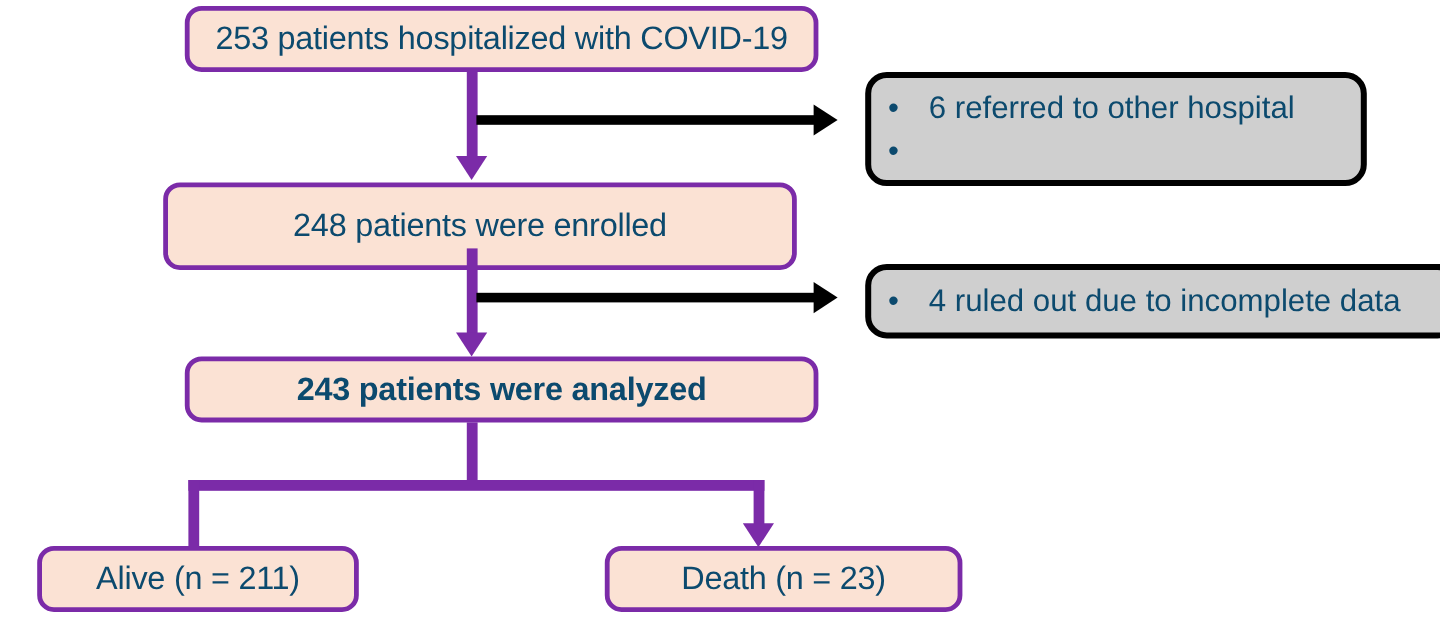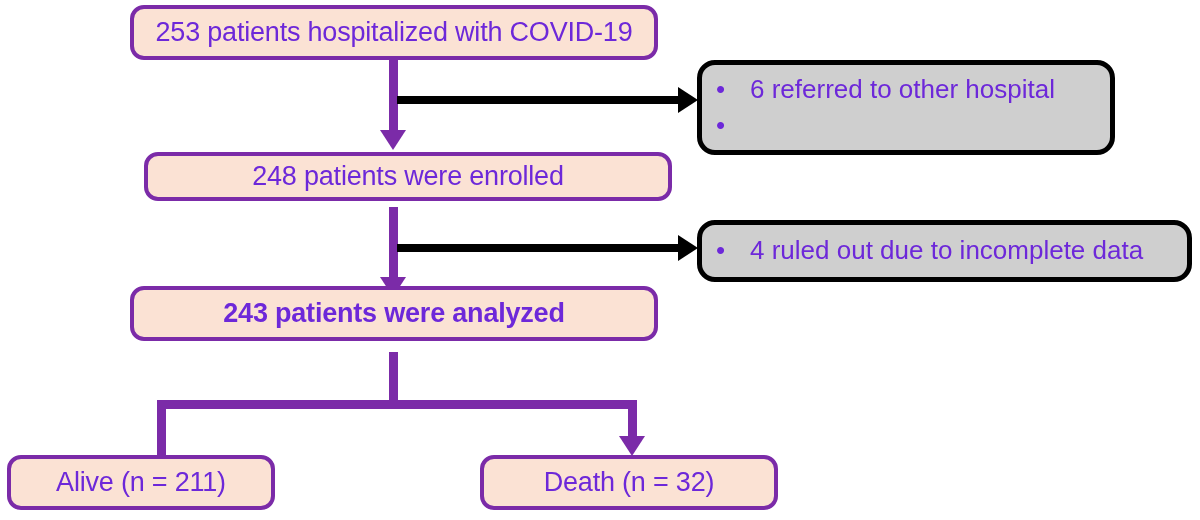--- a/index.html
+++ b/index.html
@@ -17,22 +17,23 @@
   }
 
   
   .node {
     position: absolute;
     box-sizing: border-box;
     display: flex;
     align-items: center;
     justify-content: center;
     text-align: center;
-    color: #6d28d9;
+    color: #0c4a6e;
     line-height: 1.15;
+    margin-left: 24px;
   }
   .node.flow {
     background: #FBE2D4;
     border: 4px solid #7B2BA8;
     border-radius: 14px;
     font-size: 27px;
     letter-spacing: -0.2px;
   }
   .node.flow.bold {
     font-weight: bold;
@@ -119,53 +120,53 @@
       <li>
         <span class="bullet">•</span>
         <span>6 referred to other hospital</span>
       </li>
       <li>
         <span class="bullet">•</span>
       </li>
     </ul>
   </div>
 
-  <div class="node flow" style="left:144px; top:152px; width:528px; height:49px;">
+  <div class="node flow" style="left:112px; top:152px; width:528px; height:73px;">
     <span>248 patients were enrolled</span>
   </div>
 
   <div class="edge v-purple" style="left:389px; top:207px; width:9px; height:74px;"></div>
   <div class="arrow-down-purple" style="left:380px; top:277px;"></div>
 
   <div class="h-black" style="left:397px; top:244px; width:285px;"></div>
   <div class="arrow-right-black" style="left:678px; top:235px;"></div>
 
   <div class="node excl" style="left:697px; top:220px; width:495px; height:62px;">
     <ul class="excl-list">
       <li>
         <span class="bullet">•</span>
         <span>4 ruled out due to incomplete data</span>
       </li>
     </ul>
   </div>
 
-  <div class="node flow bold" style="left:130px; top:286px; width:528px; height:55px;">
+  <div class="node flow bold" style="left:130px; top:297px; width:528px; height:55px;">
     <span>243 patients were analyzed</span>
   </div>
 
   <div class="edge v-purple" style="left:389px; top:352px; width:9px; height:56px;"></div>
 
   <div class="edge h-purple" style="left:157px; top:400px; width:480px;"></div>
 
   <div class="edge v-purple" style="left:157px; top:400px; width:9px; height:57px;"></div>
 
   <div class="edge v-purple" style="left:628px; top:400px; width:9px; height:40px;"></div>
   <div class="arrow-down-purple" style="left:619px; top:436px;"></div>
 
   <div class="node flow" style="left:7px; top:455px; width:268px; height:55px;">
     <span>Alive (n = 211)</span>
   </div>
 
   <div class="node flow" style="left:480px; top:455px; width:298px; height:55px;">
-    <span>Death (n = 32)</span>
+    <span>Death (n = 23)</span>
   </div>
 
 </div>
 
 </body></html>

